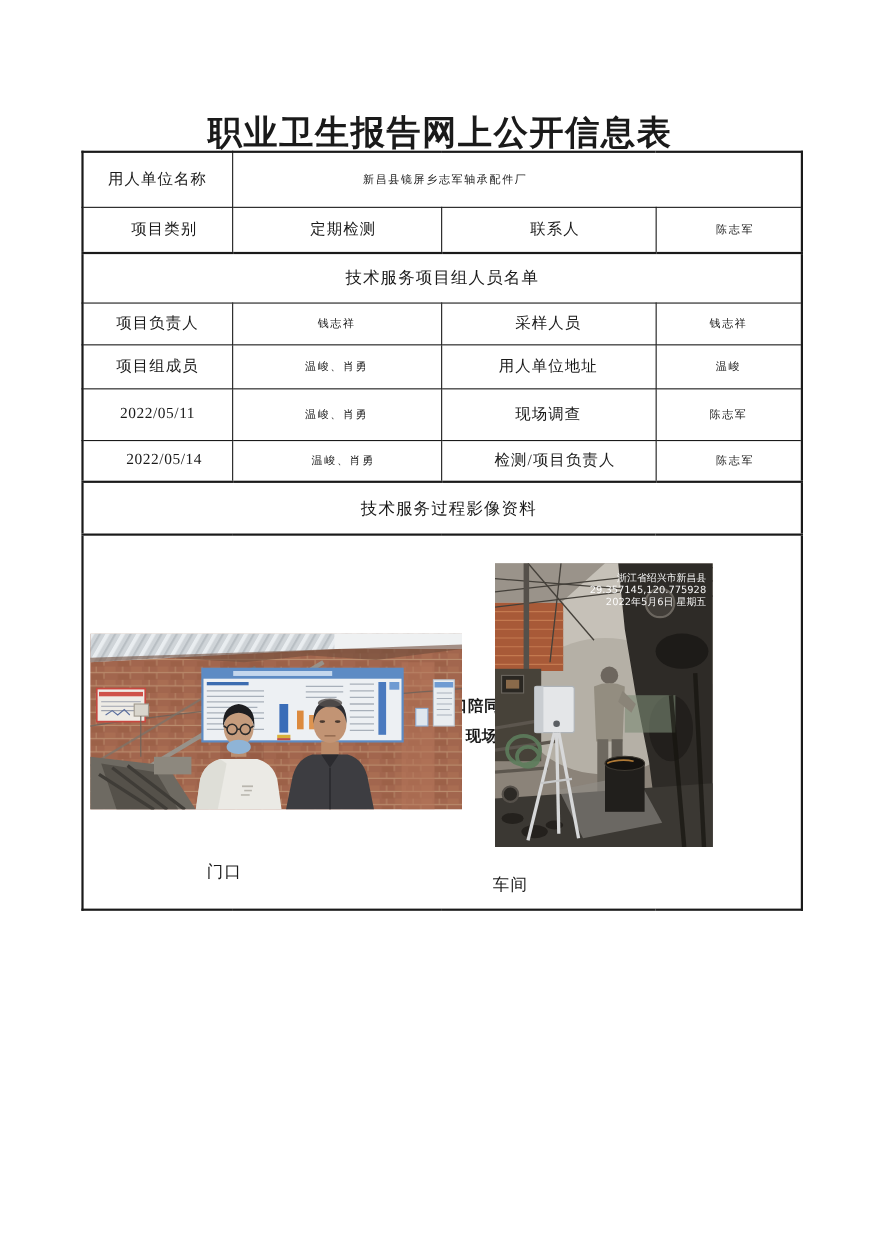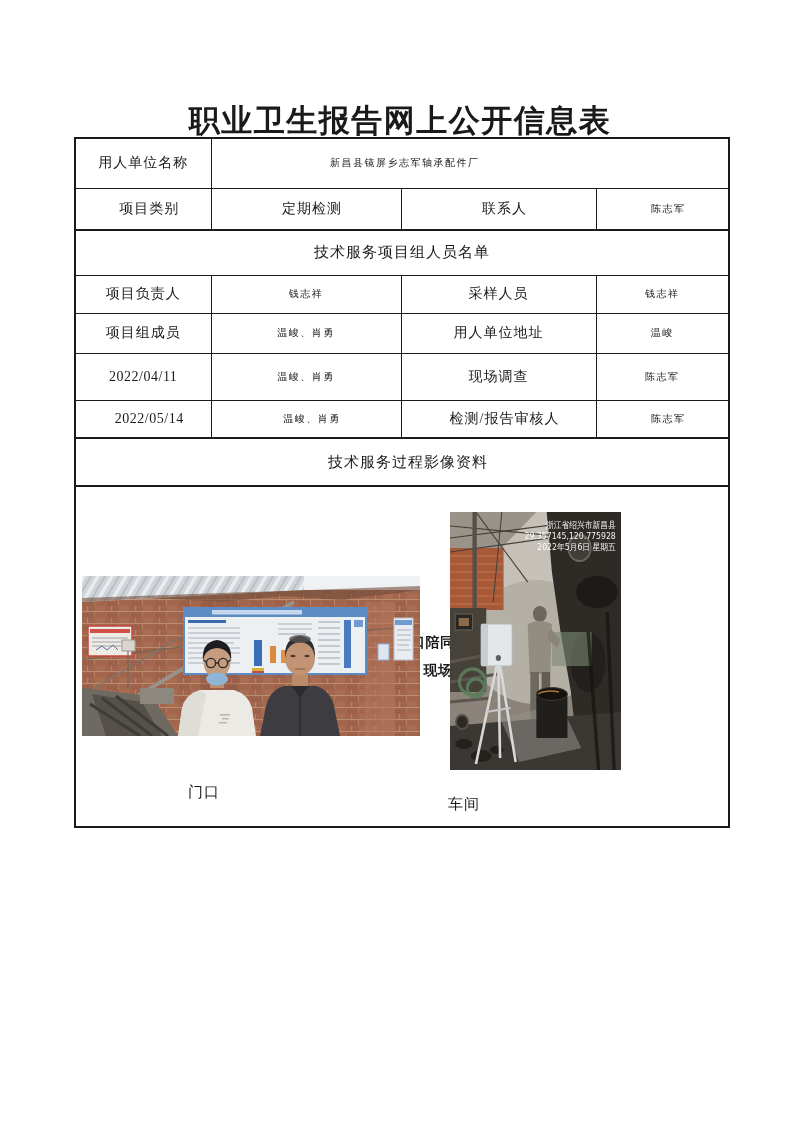--- a/index.html
+++ b/index.html
@@ -29,21 +29,21 @@
   .sect { font-weight:400; font-size:15px; letter-spacing:1px; }
   .val  { font-size:10px; letter-spacing:1.5px; }
   .valwide { padding-right:130px !important; }
   .date { font-size:14px; letter-spacing:0.5px; }
   td.figcell { position:relative; text-align:left; vertical-align:top; }
   .figline {
     font-weight:700; font-size:14px; line-height:28px; padding-left:10px;
     letter-spacing:0.5px; white-space:pre;
   }
   .photo1 { position:absolute; left:6px;   top:89px; width:338px; height:160px; }
-  .photo2 { position:absolute; left:374px; top:25px; width:171px; height:258px; }
+  .photo2 { position:absolute; left:374px; top:25px; width:198px; height:258px; }
   .photo1 svg, .photo2 svg { display:block; width:100%; height:100%; }
   .pcap {
     position:absolute; top:296px; width:80px; text-align:center;
     font-size:15px; letter-spacing:1px;
   }
   .pcap1 { left:88px; }
   .pcap2 { left:348px;margin-top:12px; }
 </style>
 </head>
 <body>
@@ -89,30 +89,30 @@
     <tr class="h40">
       <td class="lbl">项目组成员</td>
       <td class="val">温峻、肖勇</td>
       <td class="lbl">用人单位地址</td>
       <td class="val">温峻</td>
     </tr>
 
 
 
     <tr class="h47">
-      <td class="date">2022/04/11</td>
+      <td class="date">2022/05/11</td>
       <td class="val">温峻、肖勇</td>
       <td class="lbl">现场调查</td>
       <td class="val">陈志军</td>
     </tr>
 
     <tr class="h38 hv">
       <td class="date">2022/05/14</td>
       <td class="val">温峻、肖勇</td>
-      <td class="lbl">检测/报告审核人</td>
+      <td class="lbl">检测/项目负责人</td>
       <td class="val">陈志军</td>
     </tr>
 
     <tr class="h44 hv">
       <td class="sect" colspan="4">技术服务过程影像资料</td>
     </tr>
 
     <tr class="h341">
       <td class="figcell" colspan="4">
         <div class="figline">图一：  企业门口陪同人合照</div>

